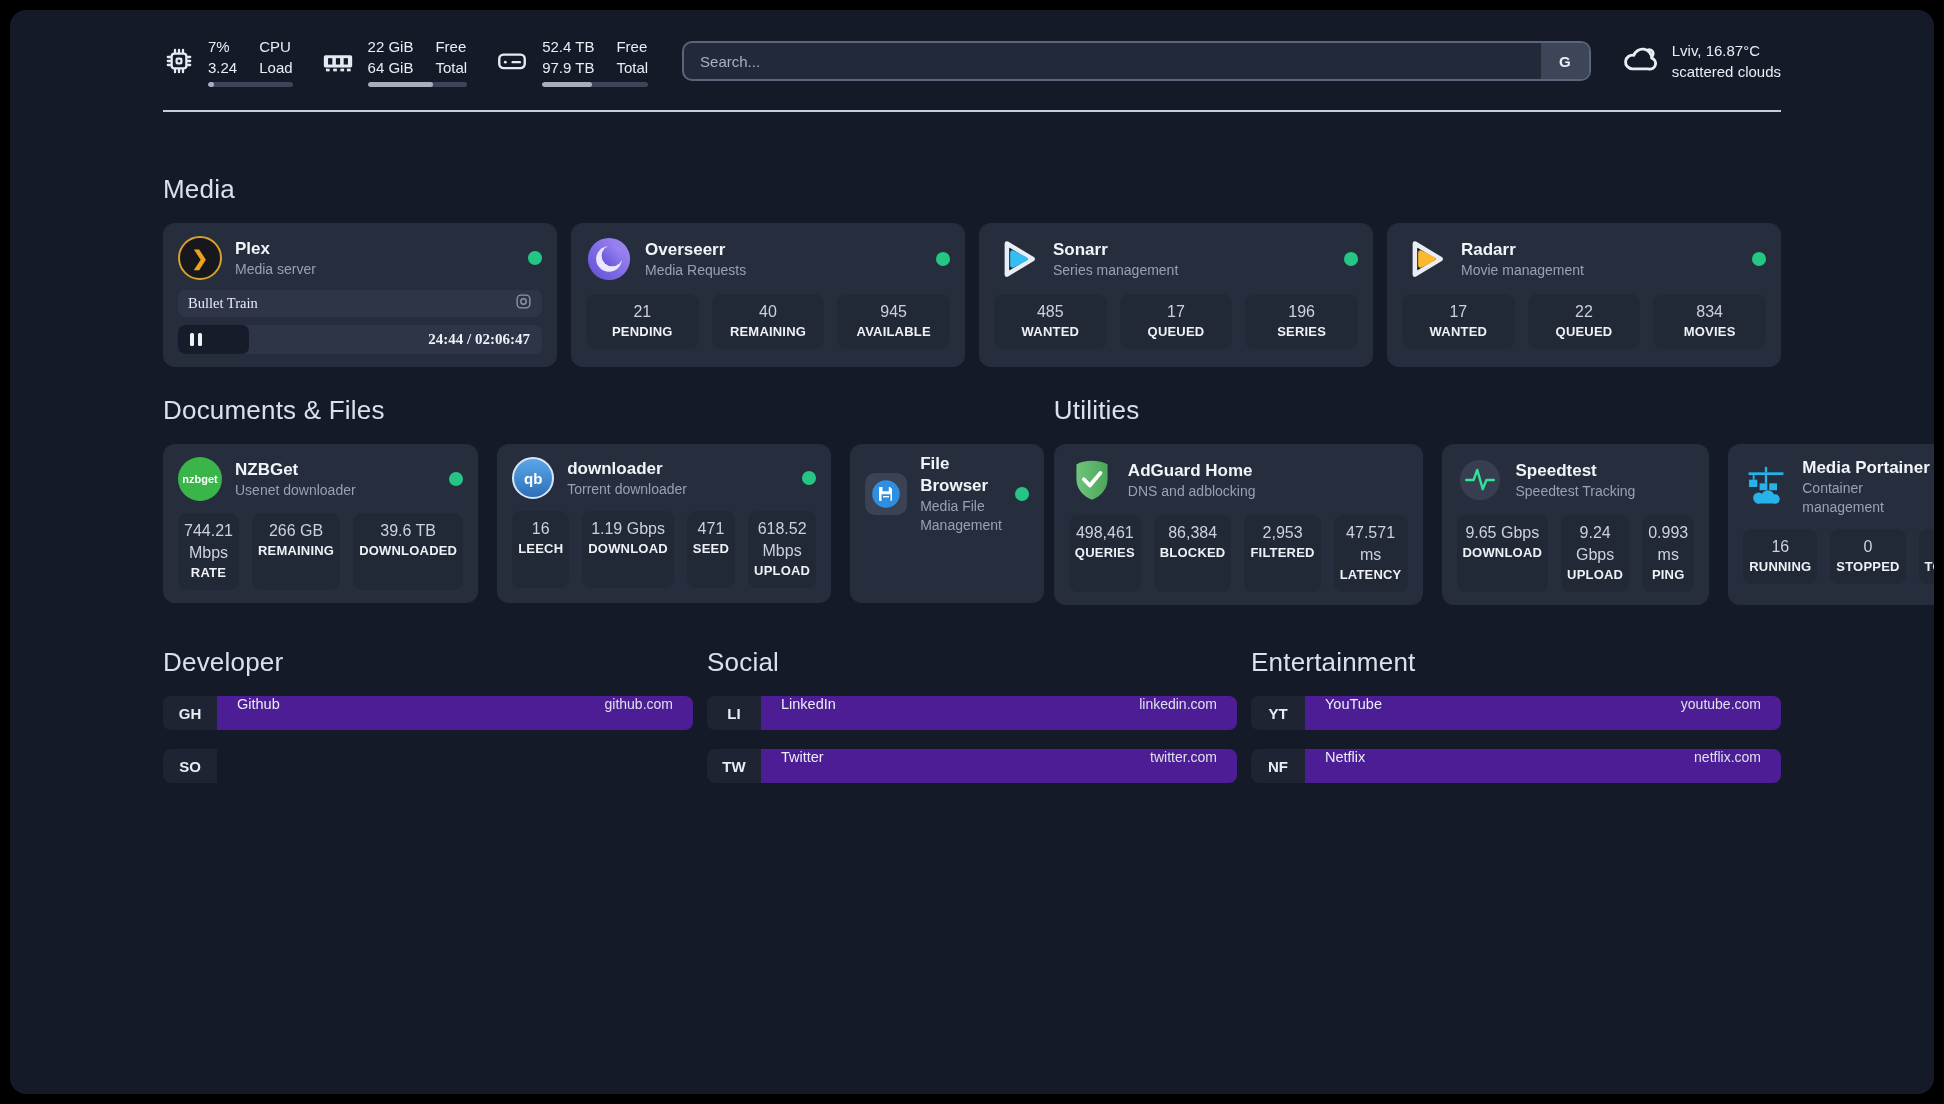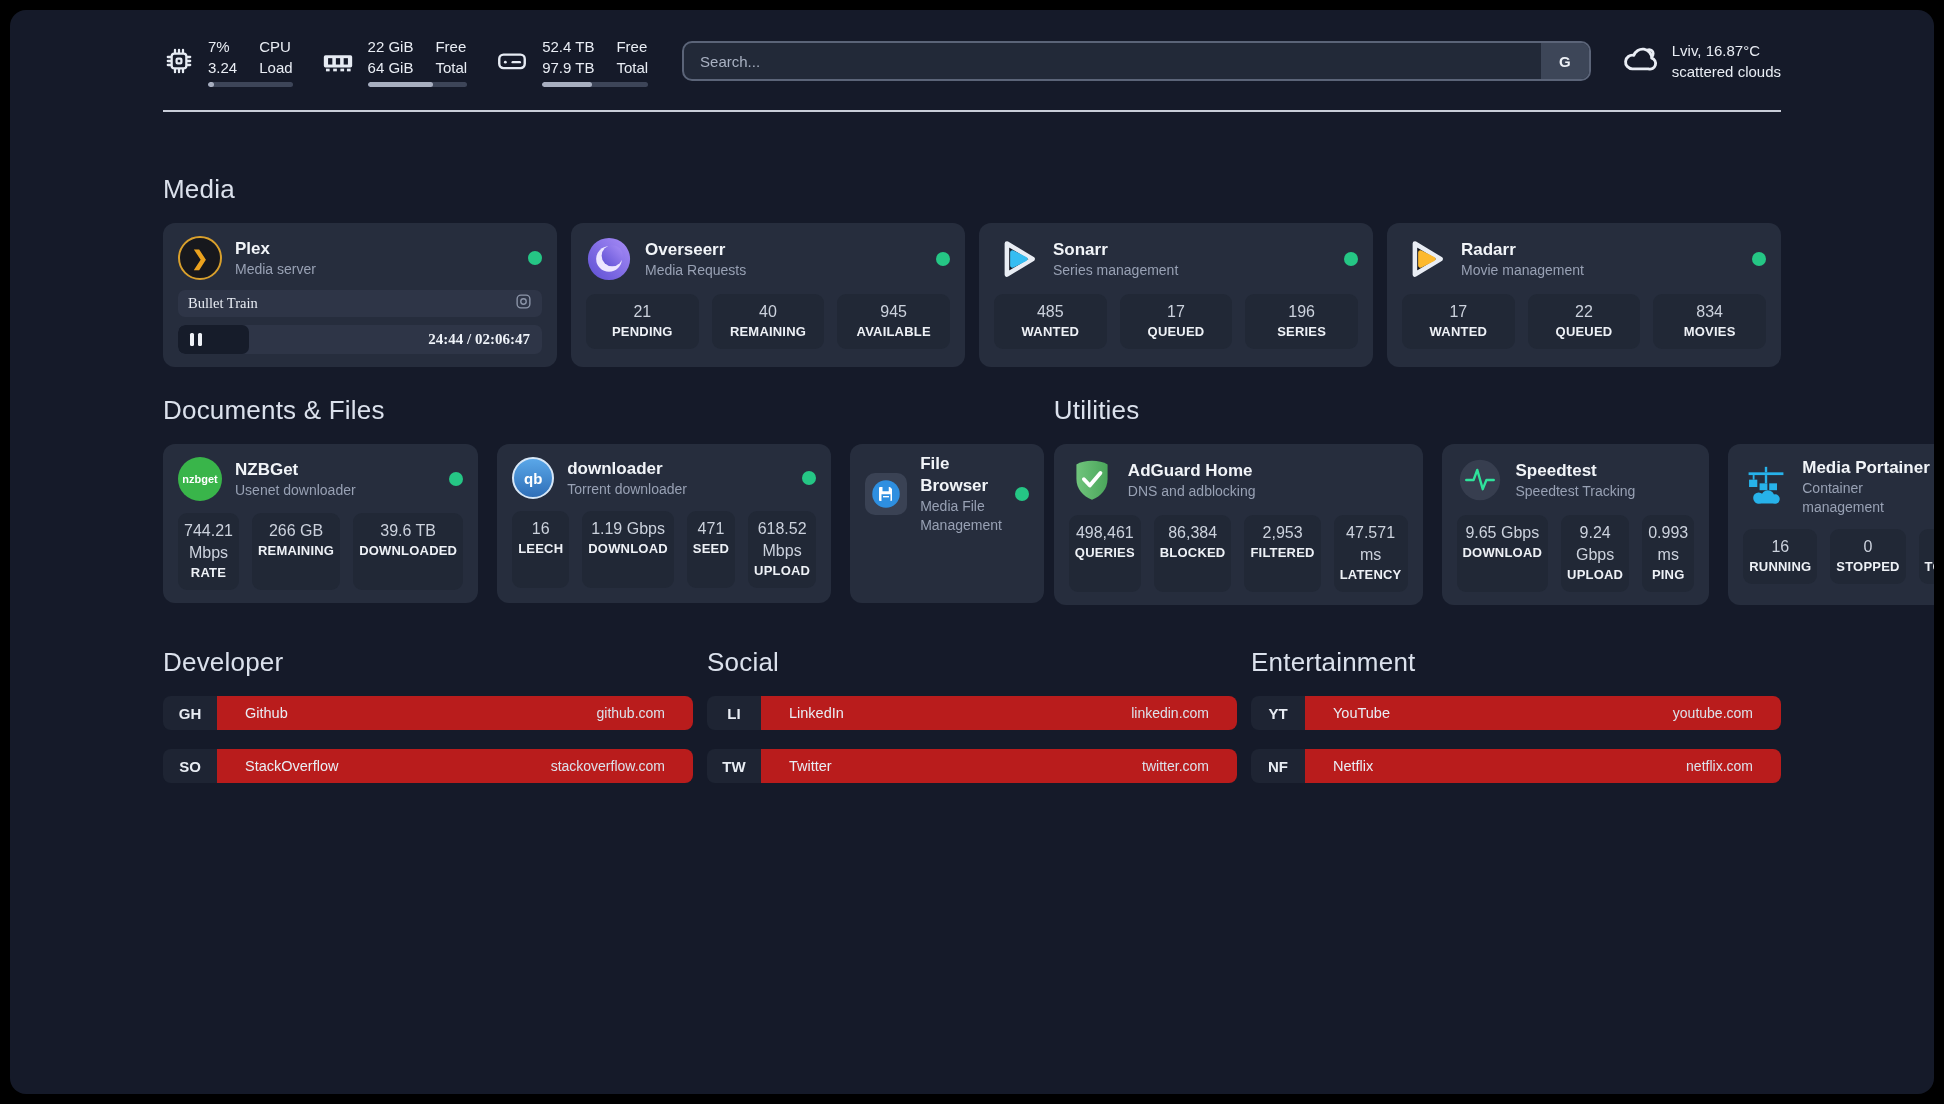--- a/index.html
+++ b/index.html
@@ -80,21 +80,21 @@
   .qb-badge { width:42px; height:42px; background:linear-gradient(180deg,#5aa7e8,#2f6fb8);
               border:2px solid #d7e7f7; color:#fff; font-size:15px; font-weight:700; }
   .fb-tile { width:42px; height:42px; background:#3a4254; border-radius:10px; }
 
   
   .bm-grid { display:grid; grid-template-columns:1fr 1fr 1fr; gap:0 14px; align-items:start; margin-top:42px; }
   .bm-rows { display:flex; flex-direction:column; gap:19px; }
   .bm-row { display:flex; align-items:stretch; height:34px; border-radius:8px; overflow:hidden; cursor:pointer; }
   .bm-abbr { width:54px; background:#1e2433; color:#e8ecf3; font-size:15px; font-weight:600;
              display:flex; align-items:center; justify-content:center; flex:none; }
-  .bm-main { flex:1; background:#b91c1c; display:flex; align-items:center; padding:0 28px; }
+  .bm-main { flex:1; background:#4c1d95; display:flex; padding:0 20px; }
   .bm-name { font-size:14.5px; color:#e9edf4; flex:1; }
   .bm-url { font-size:14px; color:#dce1ea; }
 </style>
 </head>
 <body>
 
 <div class="app">
   <div class="content">
 
     <header class="topbar">
@@ -540,24 +540,20 @@
         <div class="bm-rows">
           <div class="bm-row">
             <span class="bm-abbr">GH</span>
             <span class="bm-main">
               <span class="bm-name">Github</span>
               <span class="bm-url">github.com</span>
             </span>
           </div>
           <div class="bm-row">
             <span class="bm-abbr">SO</span>
-            <span class="bm-main">
-              <span class="bm-name">StackOverflow</span>
-              <span class="bm-url">stackoverflow.com</span>
-            </span>
           </div>
 
         </div>
       </div>
 
       <div class="bm-col">
         <div class="section-head sh-bookmarks">Social</div>
         <div class="bm-rows">
           <div class="bm-row">
             <span class="bm-abbr">LI</span>

